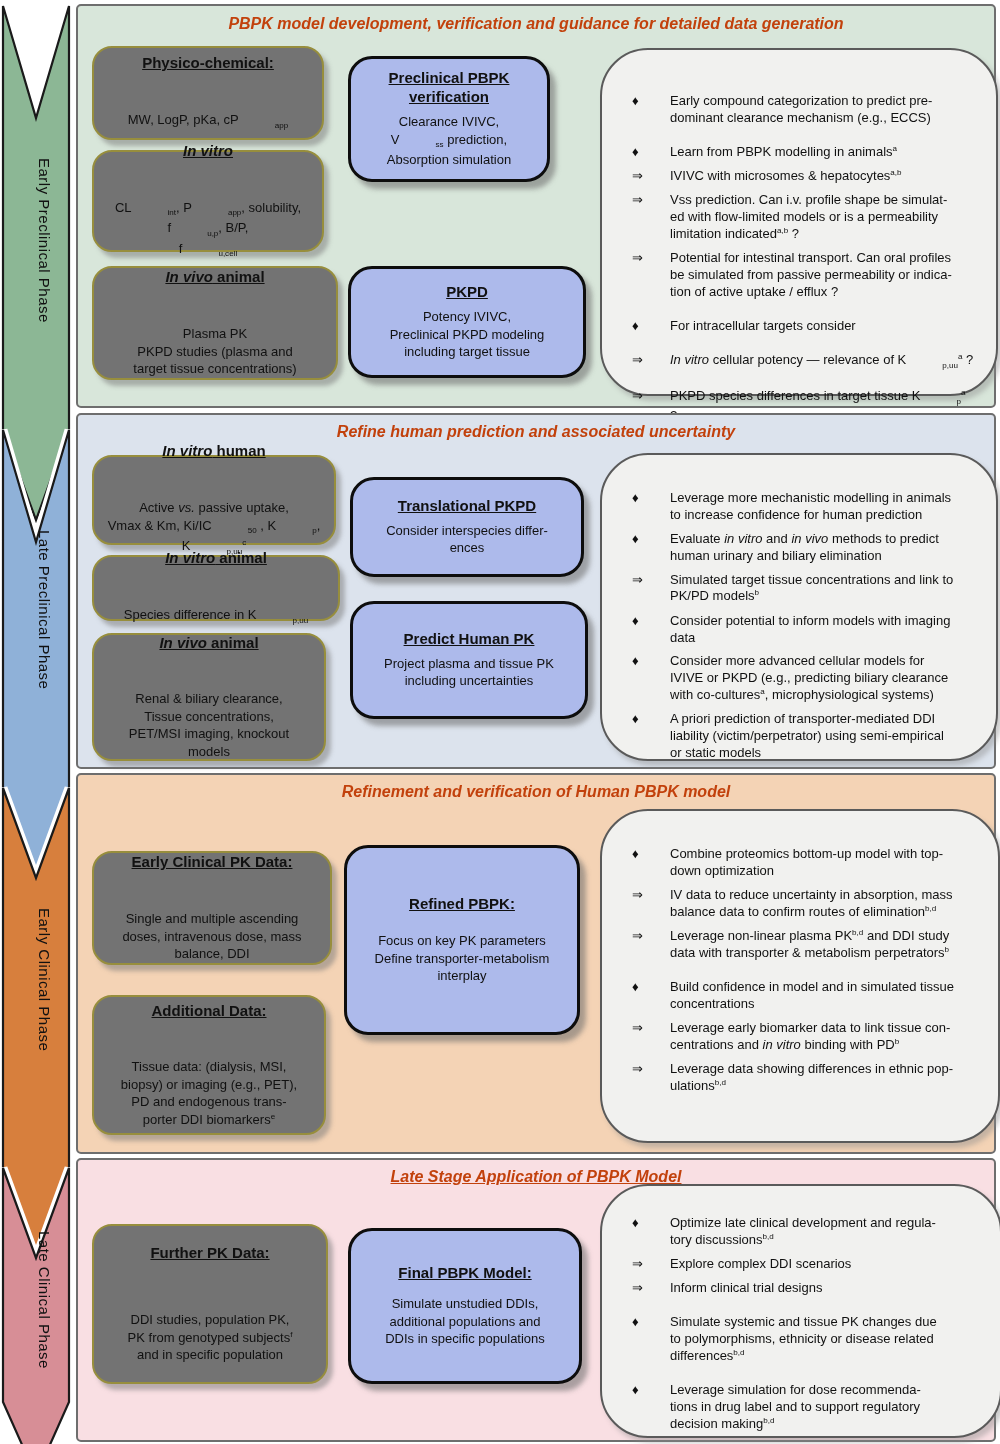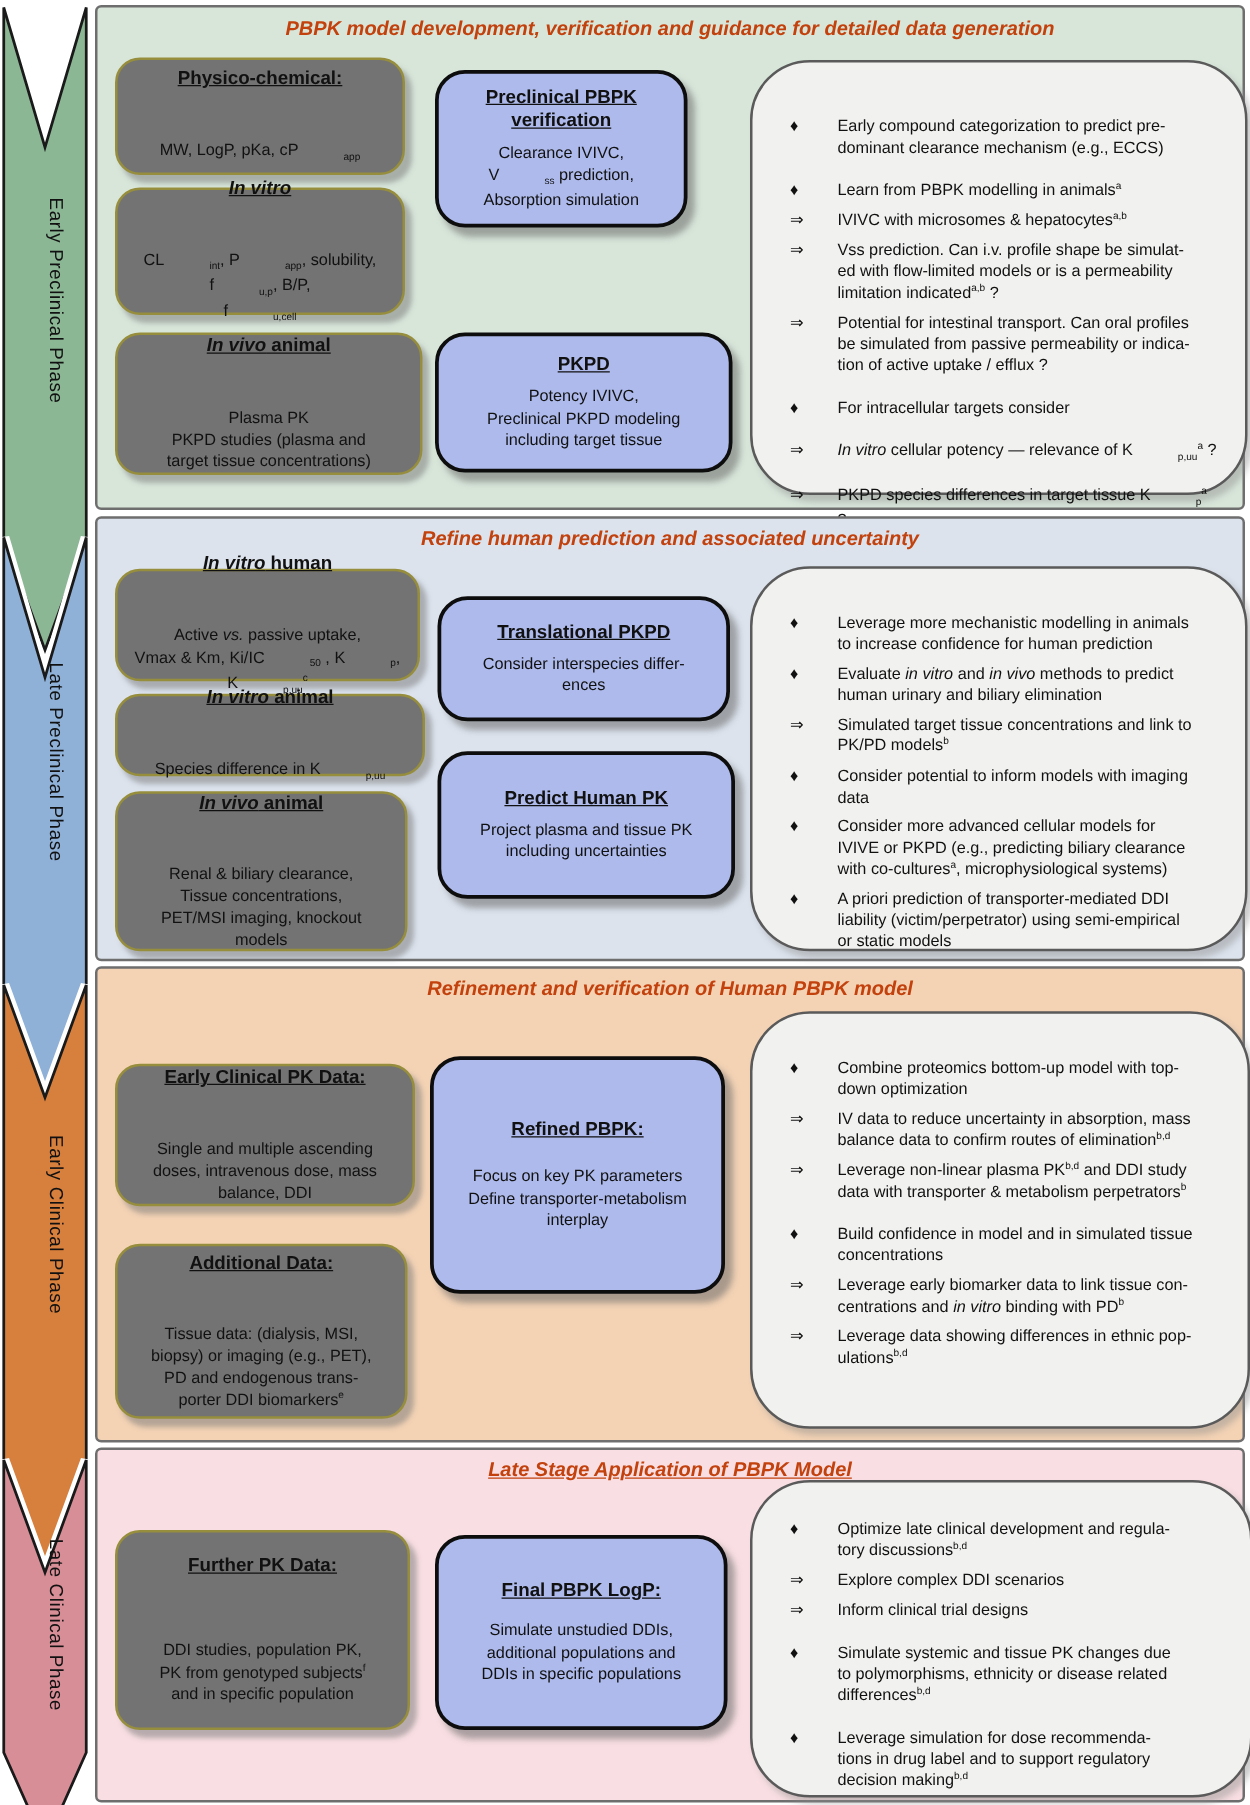--- a/index.html
+++ b/index.html
@@ -227,21 +227,21 @@
     </div>
   </div>
 
   <div class="band" style="top:1158px; height:284px; background:#f9dfe3;">
     <div class="band-title" style="top:8px;text-decoration:underline;">Late Stage Application of PBPK Model</div>
     <div class="obox" style="left:14px; top:64px; width:236px; height:160px;">
       <div class="btitle" style="margin-bottom:16px;"><u>Further PK Data:</u></div>
       <div class="bbody">DDI studies, population PK,<br>PK from genotyped subjects<sup>f</sup><br>and in specific population</div>
     </div>
     <div class="mbox" style="left:270px; top:68px; width:234px; height:156px;">
-      <div class="btitle" style="margin-bottom:12px;"><u>Final PBPK LogP:</u></div>
+      <div class="btitle" style="margin-bottom:12px;"><u>Final PBPK Model:</u></div>
       <div class="bbody">Simulate unstudied DDIs,<br>additional populations and<br>DDIs in specific populations</div>
     </div>
     <div class="wbox" style="left:522px; top:24px; width:402px; height:254px; padding-top:22px;">
       <div>
           <div class="brow">
             <span class="mk">♦</span>
             <span class="bt">Optimize late clinical development and regula-<br>tory discussions<sup>b,d</sup></span>
           </div>
           <div class="brow">
             <span class="mk">⇒</span>

